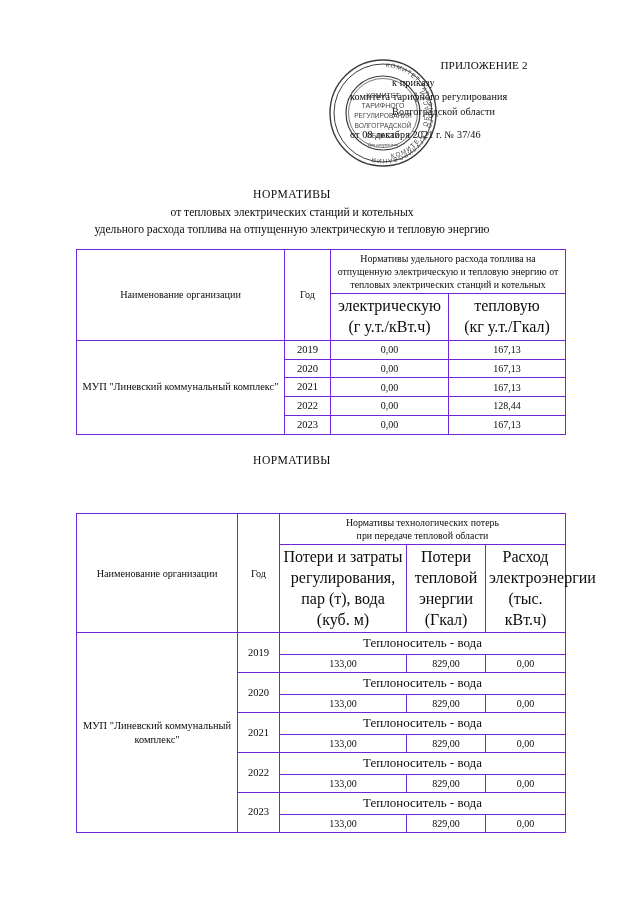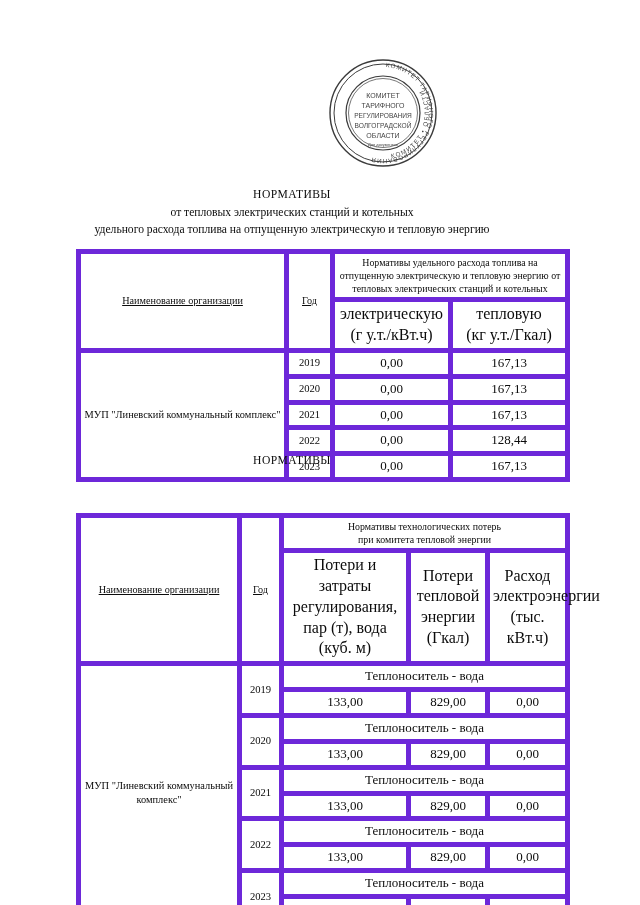--- a/index.html
+++ b/index.html
@@ -84,21 +84,21 @@
     position: absolute;
     left: 76px;
     width: 489px;
     border-collapse: collapse;
     font-size: 10px;
     line-height: 1.3;
     table-layout: fixed;
   }
   table.doc-table td,
   table.doc-table th {
-    border: 5px solid #6d28d9;
+    border: 1px solid #6d28d9;
     padding: 2px 3px;
     font-weight: normal;
     vertical-align: middle;
     text-align: center;
   }
   #table-1 { top: 249px; }
   #table-2 { top: 513px; }
 
   .c-org  { width: 208px; }
   .c-year { width: 46px; }
@@ -123,39 +123,45 @@
     line-height: 1.32;
     padding: 3px 6px;
   }
   .hdr-sub {
     font-size: 16px;
     line-height: 1.3;
     padding: 3px 2px;
   }
   .hdr-main {
     font-size: 10.2px;
-    text-decoration: underline;
   }
   .num-cell {
-    font-size: 13px;
+    font-size: 10px;
   }
   .year-cell {
     font-size: 10.6px;
   }
   .carrier-cell {
     font-size: 13px;
   }
   .row-h { height: 15px; }
   .row-h2 { height: 17px; }
 </style>
 </head>
 <body>
 
 <div class="page">
 
+  <div class="header-block">
+    <div class="header-title">ПРИЛОЖЕНИЕ 2</div>
+    <div class="header-line indent">к приказу</div>
+    <div class="header-line">комитета тарифного регулирования</div>
+    <div class="header-line indent">Волгоградской области</div>
+    <div class="header-date">от 08 декабря 2021 г. № 37/46</div>
+  </div>
 
   <div class="seal">
     <svg viewBox="0 0 112 112" width="112" height="112" xmlns="http://www.w3.org/2000/svg">
       <defs>
         <path id="outerArc" d="M 56,56 m -46,0 a 46,46 0 1,1 92,0 a 46,46 0 1,1 -92,0"></path>
         <path id="outerArc2" d="M 56,56 m -46,0 a 46,46 0 1,0 92,0 a 46,46 0 1,0 -92,0"></path>
       </defs>
       <circle cx="56" cy="56" r="53" fill="none" stroke="#111" stroke-width="1.4"></circle>
       <circle cx="56" cy="56" r="49" fill="none" stroke="#111" stroke-width="1"></circle>
       <circle cx="56" cy="56" r="37" fill="none" stroke="#111" stroke-width="1.2"></circle>
@@ -248,21 +254,21 @@
         <col class="c-a">
         <col class="c-b">
         <col class="c-c">
     </colgroup>
     <thead>
       <tr>
         <th rowspan="2" class="hdr-main">Наименование организации</th>
         <th rowspan="2" class="hdr-main">Год</th>
         <th colspan="3" class="hdr-span">
           <div>Нормативы технологических потерь</div>
-          <div>при комитета тепловой энергии</div>
+          <div>при передаче тепловой области</div>
         </th>
       </tr>
       <tr>
         <th class="hdr-sub">Потери и затраты регулирования, пар (т), вода (куб. м)</th>
         <th class="hdr-sub">
           <div>Потери</div>
           <div>тепловой</div>
           <div>энергии</div>
           <div>(Гкал)</div>
         </th>

